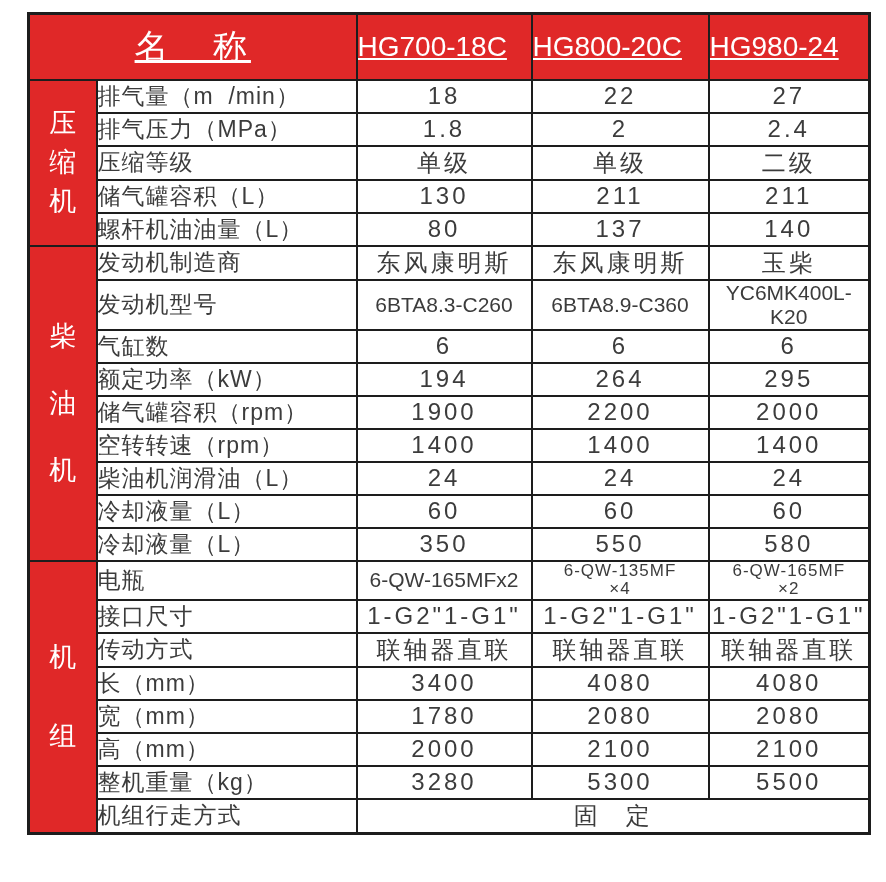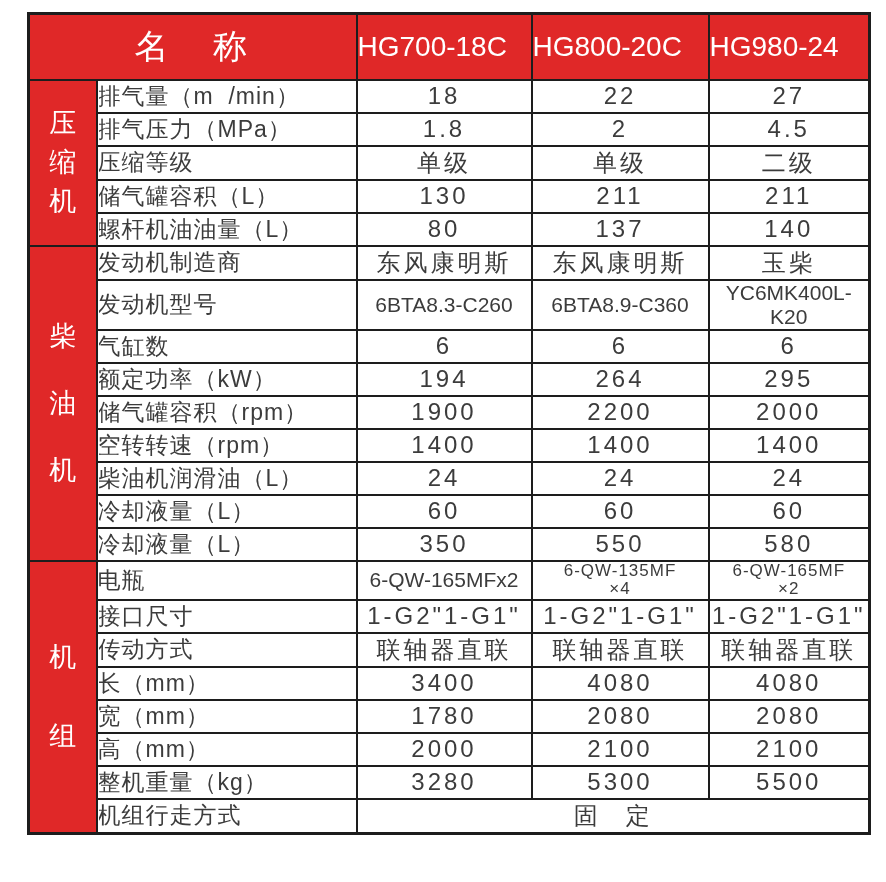--- a/index.html
+++ b/index.html
@@ -17,36 +17,36 @@
   }
   table.spec{
     position:absolute;left:27px;top:12px;
     border-collapse:collapse;table-layout:fixed;
     border:3px solid var(--border);
   }
   table.spec th,table.spec td{
     border:2px solid var(--border);
     padding:0;overflow:hidden;
   }
-  thead th{height:66px;}
+  thead th{height:66px;text-decoration:underline;}
   tbody td{height:33px;}
   .red{background:var(--red);color:var(--header-text);font-weight:normal;}
   th.name{font-size:34px;letter-spacing:4px;white-space:pre;text-align:center;}
   th.model{font-size:28px;text-align:left;letter-spacing:0;}
   td.cat{background:var(--red);vertical-align:middle;}
   .cat-stack{
     display:flex;flex-direction:column;align-items:center;justify-content:center;
     color:var(--header-text);font-size:27px;line-height:1;
   }
   .cat-stack.g0{gap:12px;}
   .cat-stack.g1{gap:40px;}
   .cat-stack.g2{gap:52px;}
   td.label{
     font-size:23px;text-align:left;padding-left:26px;
-    letter-spacing:1px;white-space:pre;border-radius:8px;
+    letter-spacing:1px;white-space:pre;
   }
   td.val{
     text-align:center;font-size:24px;letter-spacing:3px;
   }
   td.val.long{font-size:21px;letter-spacing:0;}
   td.val.small{font-size:17px;line-height:1.1;letter-spacing:1px;white-space:pre-line;text-align:center;}
   td.val.merged{letter-spacing:2px;white-space:pre;}
 </style>
 </head>
 <body>
@@ -79,21 +79,21 @@
           </td>
           <td class="label">排气量（m  /min）</td>
           <td class="val">18</td>
           <td class="val">22</td>
           <td class="val">27</td>
         </tr>
         <tr>
           <td class="label">排气压力（MPa）</td>
           <td class="val">1.8</td>
           <td class="val">2</td>
-          <td class="val">4.5</td>
+          <td class="val">2.4</td>
         </tr>
         <tr>
           <td class="label">压缩等级</td>
           <td class="val">单级</td>
           <td class="val">单级</td>
           <td class="val">二级</td>
         </tr>
         <tr>
           <td class="label">储气罐容积（L）</td>
           <td class="val">130</td>

